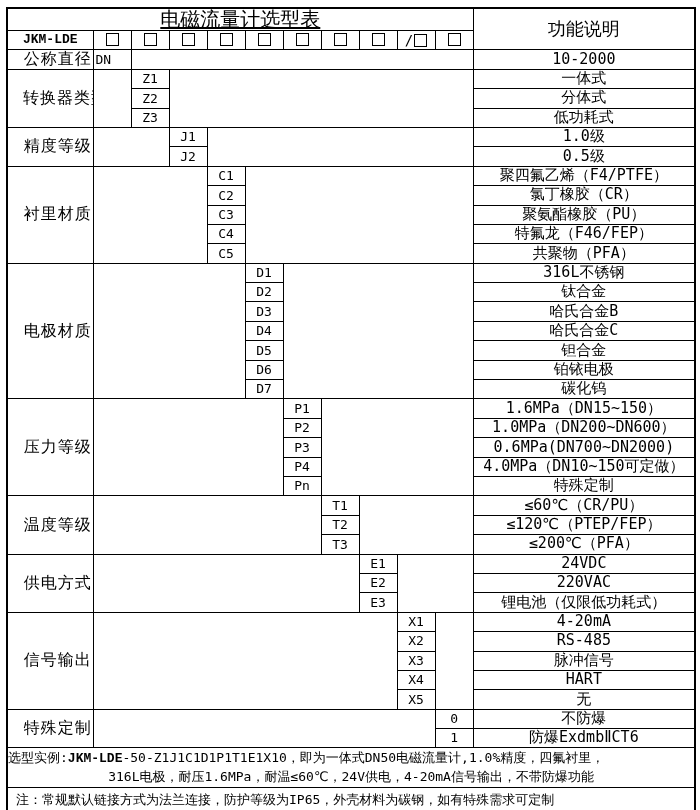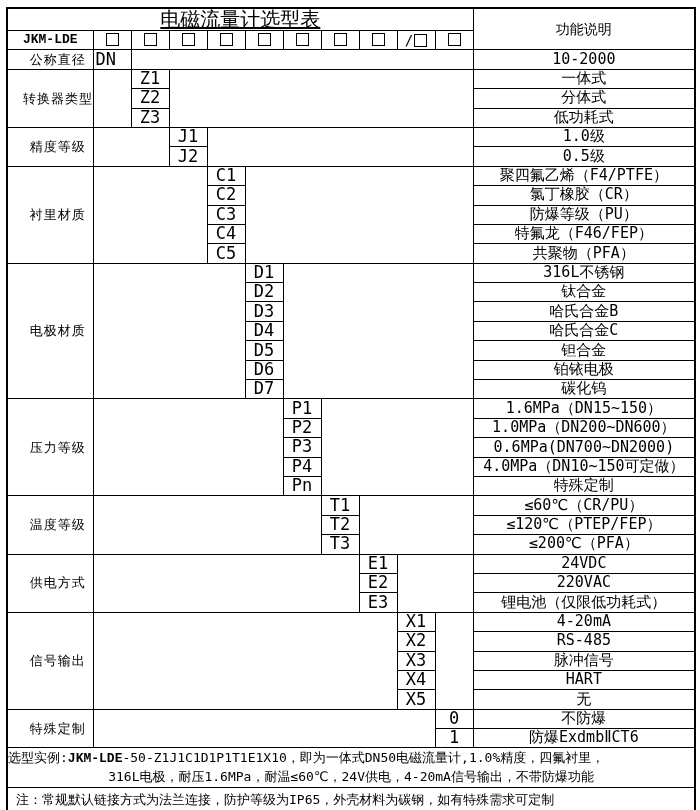--- a/index.html
+++ b/index.html
@@ -5,23 +5,23 @@
   html,body { margin:0; padding:0; background:#fff; }
   body { width:700px; height:810px; position:relative;
          font-family:"DejaVu Sans Mono","DejaVu Sans",sans-serif; color:#000; }
   table.sel { position:absolute; left:6px; top:7px; width:688px;
               border-collapse:collapse; table-layout:fixed;
               border:2px solid #000; }
   td { border:1px solid #000; padding:0; text-align:center; vertical-align:middle;
        font-size:13px; line-height:1.05; overflow:hidden; white-space:nowrap; }
   tr.r { height:19.4px; }
   td.title { font-size:20px; text-decoration:underline; }
-  td.fhead { font-size:14px; }
-  td.lbl { font-size:13px; letter-spacing:1px;padding-left:15px; }
-  td.code { font-size:17px; }
+  td.fhead { font-size:18px; }
+  td.lbl { font-size:16px; letter-spacing:1px;padding-left:15px; }
+  td.code { font-size:13px; }
   td.codeL { text-align:left; padding-left:2px; }
   td.desc { font-size:15px; }
   td.bold, .bold { font-weight:bold;font-family:Liberation Mono, monospace; }
   span.cb { display:inline-block; width:11px; height:11px; border:1.5px solid #000;
             vertical-align:middle; margin-top:-2px; }
   span.slash { font-size:14px; margin-right:1px; }
   tr.example-tr { height:40px; }
   tr.note-tr { height:25px; }
   td.example { white-space:normal; line-height:1.45; font-size:13px; }
   td.example .l1 { text-align:left; padding-left:0; }
@@ -108,21 +108,21 @@
     <td class="code">C1</td>
     <td colspan="6" rowspan="5"></td>
     <td class="desc">聚四氟乙烯（F4/PTFE）</td>
   </tr>
   <tr class="r">
     <td class="code">C2</td>
     <td class="desc">氯丁橡胶（CR）</td>
   </tr>
   <tr class="r">
     <td class="code">C3</td>
-    <td class="desc">防爆等级（PU）</td>
+    <td class="desc">聚氨酯橡胶（PU）</td>
   </tr>
   <tr class="r">
     <td class="code">C4</td>
     <td class="desc">特氟龙（F46/FEP）</td>
   </tr>
   <tr class="r">
     <td class="code">C5</td>
     <td class="desc">共聚物（PFA）</td>
   </tr>
 

